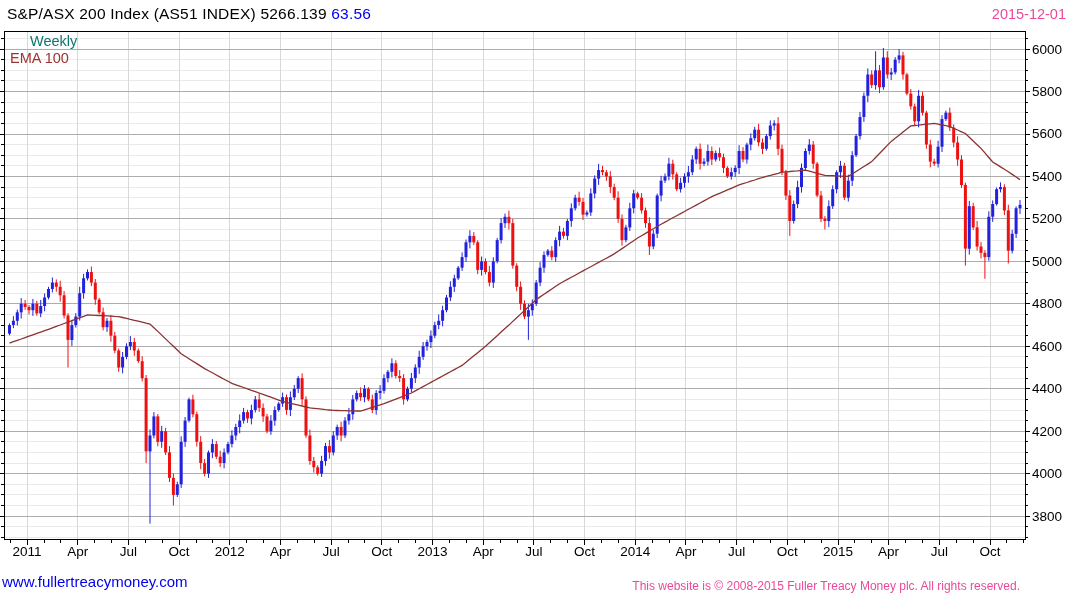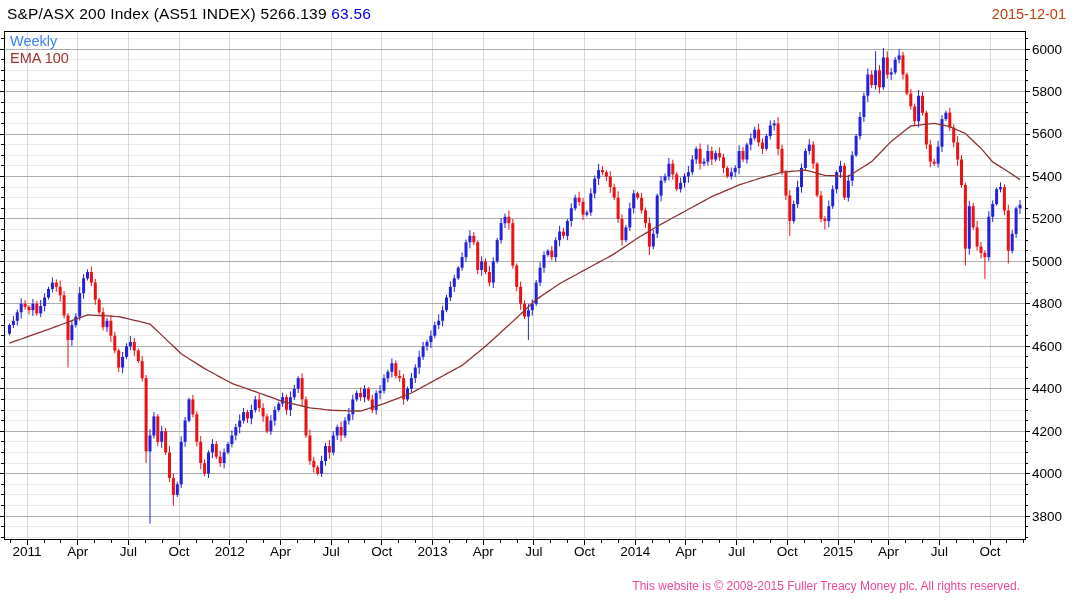--- a/index.html
+++ b/index.html
@@ -1,22 +1,22 @@
 <!DOCTYPE html>
 <html><head>
 <meta charset="utf-8">
 <style>
   html,body{margin:0;padding:0;background:#ffffff;}
   #stage{position:relative;width:1075px;height:600px;background:#fff;overflow:hidden;
          font-family:"Liberation Sans", sans-serif;}
   #title-row{position:absolute;left:7px;top:5px;font-size:15.5px;letter-spacing:.2px;color:#000;white-space:nowrap;}
   #title-row .chg{color:#0000EE;}
-  #chart-date{position:absolute;right:9px;top:6px;font-size:14.5px;color:#c2410c;margin-left:13px;}
+  #chart-date{position:absolute;right:9px;top:6px;font-size:14.5px;color:#ec4899;margin-left:13px;}
   #legend{position:absolute;left:10px;top:33px;line-height:17px;font-size:14.5px;}
-  #legend .lg-weekly{color:#3b82f6;display:block;}
+  #legend .lg-weekly{color:#0f766e;display:block;margin-left:20px;}
   #legend .lg-ema{color:#A03333;display:block;}
   #footer-link{position:absolute;left:2px;top:573px;font-size:15px;color:#0000EE;text-decoration:none;cursor:pointer;}
   #footer-copy{position:absolute;right:55px;top:579px;font-size:12px;color:#ec4899;}
   svg text{font-family:"Liberation Sans", sans-serif;}
 </style>
 </head>
 <body>
 
 <div id="stage">
 
@@ -824,15 +824,16 @@
         <text x="939.3" y="556" font-size="13.5px" fill="#000" text-anchor="middle">Jul</text>
         <text x="990.0" y="556" font-size="13.5px" fill="#000" text-anchor="middle">Oct</text>
       </g>
     </svg>
 
   <div id="legend">
     <span class="lg-weekly">Weekly</span>
     <span class="lg-ema">EMA 100</span>
   </div>
 
+  <a id="footer-link">www.fullertreacymoney.com</a>
   <div id="footer-copy">This website is © 2008-2015 Fuller Treacy Money plc. All rights reserved.</div>
 
 </div>
 
 </body></html>

